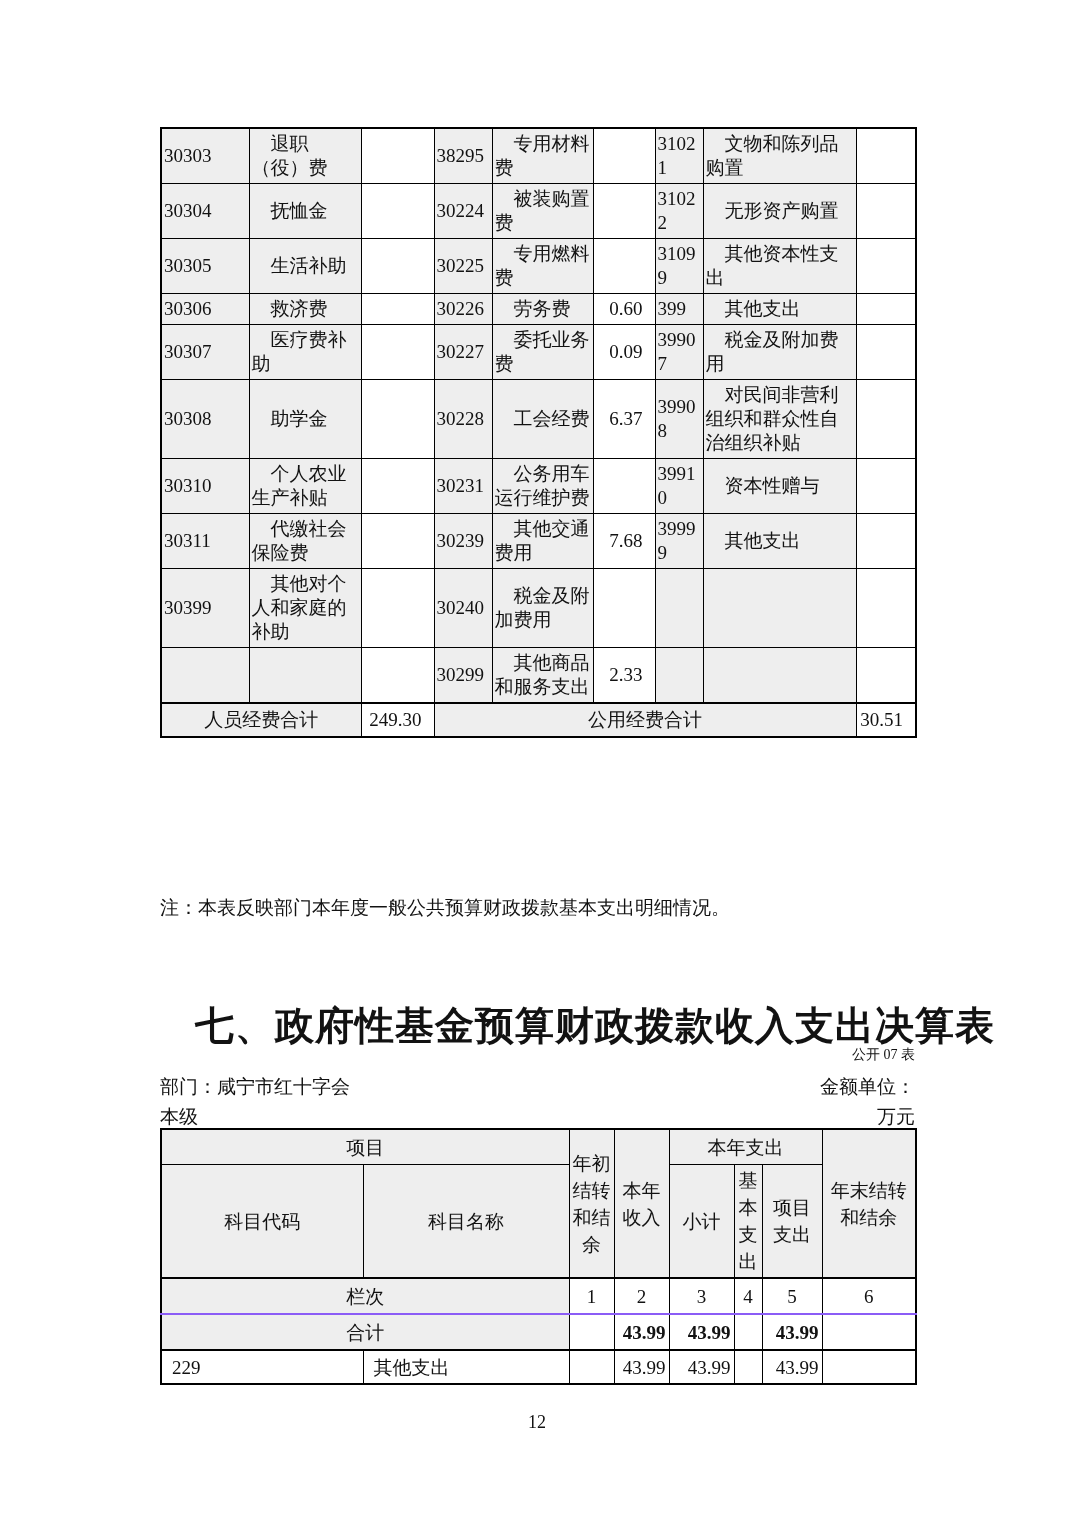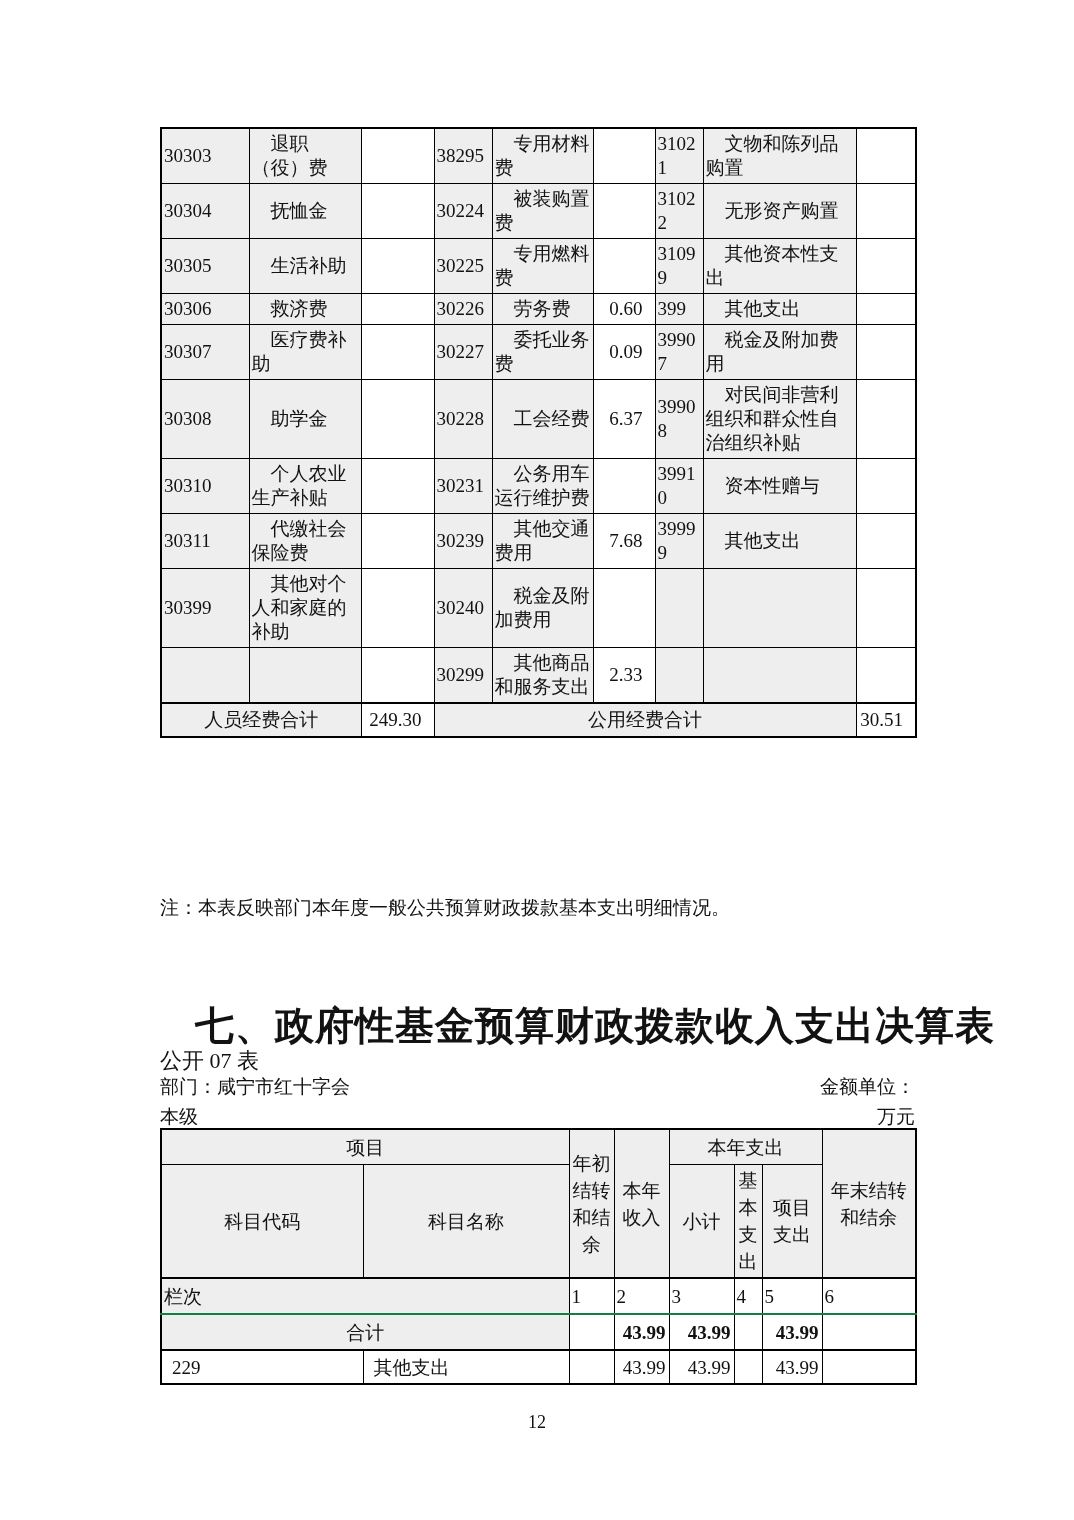--- a/index.html
+++ b/index.html
@@ -18,35 +18,35 @@
   .g{background:#eeeeee;}
   .t1 td.code{word-break:break-all;padding:3px 1px 3px 2px;}
   .t1 td.name{text-indent:1em;}
   .t1 td.val{text-align:right;padding-right:12px;}
   .t1 tr.totals td{border-top:2px solid #000;height:26px;}
   .t1 td.center{text-align:center;text-indent:0;}
 
   
   .note{position:absolute;top:853px;left:160px;width:755px;font-size:19px;line-height:24px;margin-top:43px;}
   .title{position:absolute;top:999px;left:160px;width:800px;font-size:39px;font-weight:600;letter-spacing:1px;margin-left:35px;}
-  .pubno{position:absolute;top:1046px;left:160px;width:755px;font-size:22px;}
+  .pubno{position:absolute;top:1046px;left:160px;width:755px;text-align:right;font-size:14px;}
   .meta-row{position:absolute;left:160px;width:755px;display:flex;justify-content:space-between;font-size:19px;}
   .meta-dept{top:1074px;}
   .meta-level{top:1104px;}
 
   
   .t2{position:absolute;top:1128px;left:160px;width:755px;border:2px solid #000;}
   .t2 td{
     border:1px solid #000;font-size:19px;line-height:27px;
     vertical-align:middle;padding:2px;overflow:hidden;word-wrap:break-word;word-break:break-all;
   }
   .t2 tr.hdr td{text-align:center;background:#eeeeee;}
   .t2 tr.hdr-a td{height:30px;}
   .t2 tr.hdr-b td, .t2 tr.hdr-a td[rowspan]{border-bottom:2px solid #000;}
-  .t2 tr.lanci td{text-align:left;height:30px;border-bottom:2px solid #15803d;}
+  .t2 tr.lanci td{text-align:center;height:30px;border-bottom:2px solid #8b5cf6;}
   .t2 td.val{text-align:right;padding-right:3px;}
   .t2 tr.trow td{height:30px;border-bottom:2px solid #000;}
   .t2 tr.drow td{height:28px;}
   .t2 td.left{text-align:left;padding-left:10px;}
   .bold{font-weight:bold;}
 
   .footer{position:absolute;top:1412px;left:0;width:1074px;text-align:center;font-size:18px;}
 </style>
 </head>
 <body>

